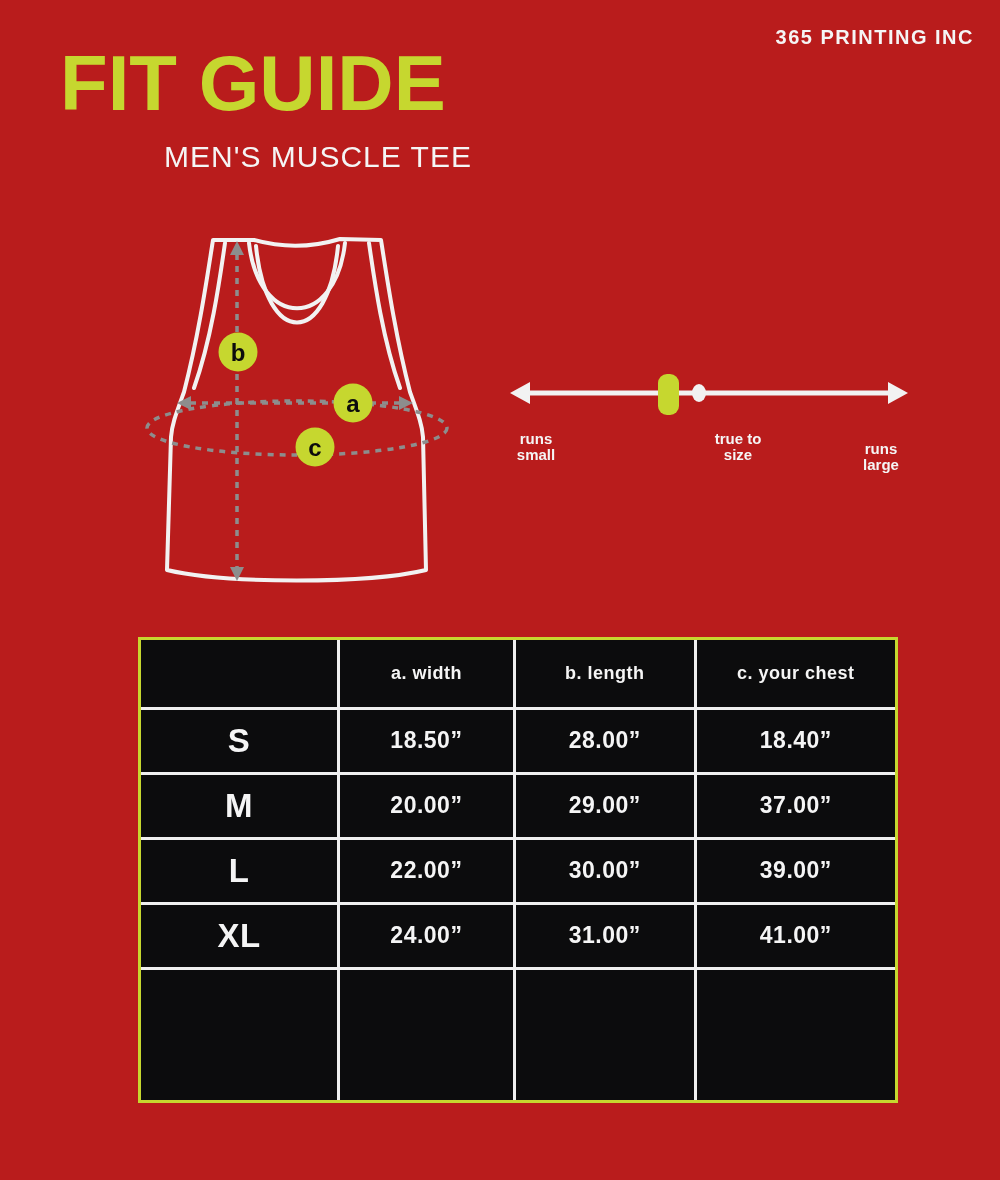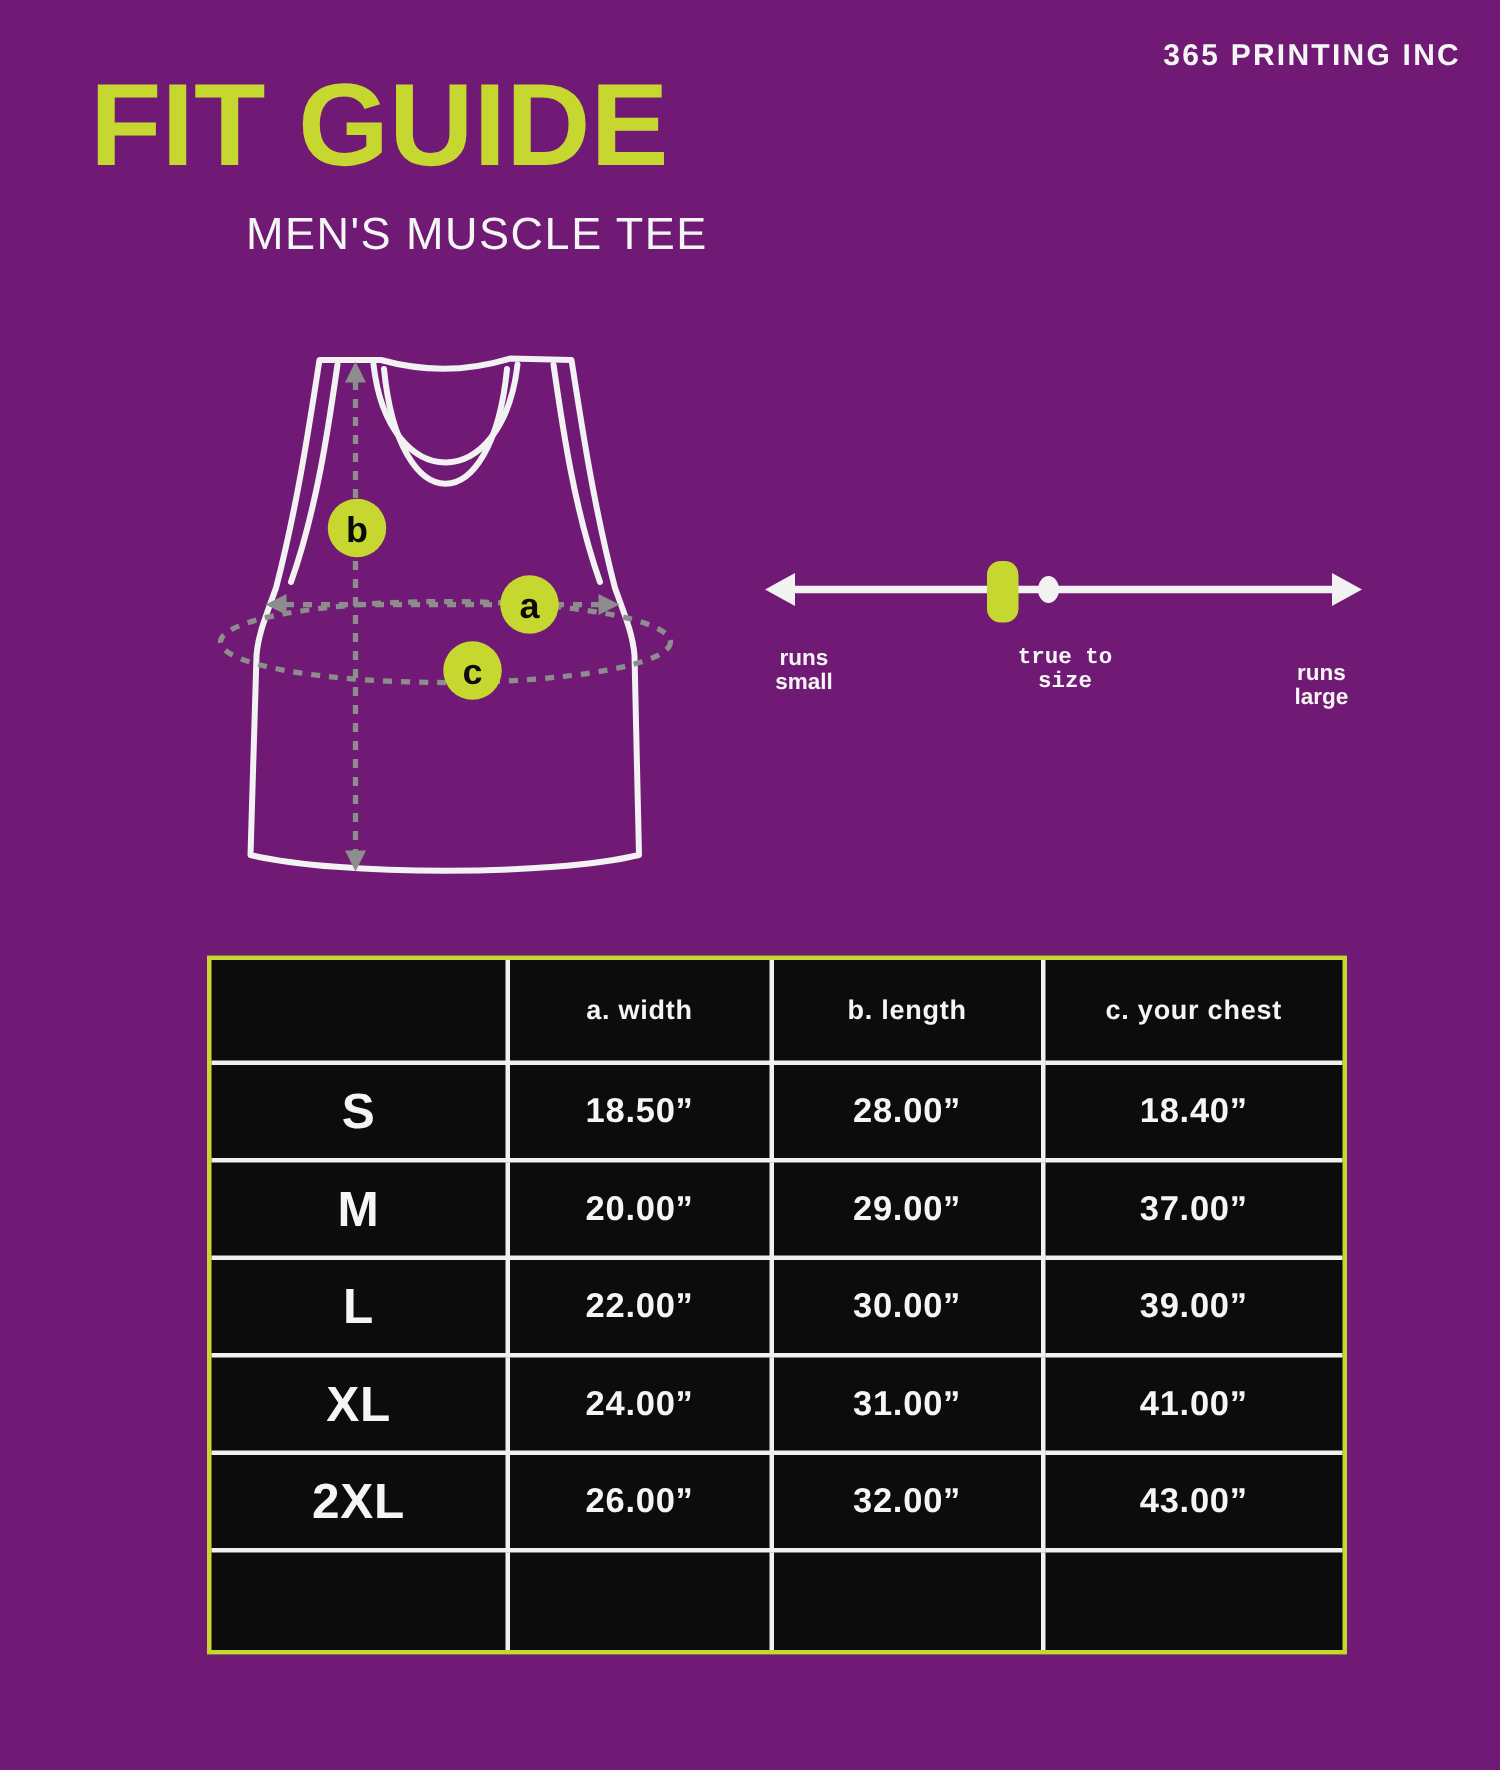--- a/index.html
+++ b/index.html
@@ -1,21 +1,21 @@
 <!DOCTYPE html>
 <html><head>
 <meta charset="utf-8">
 <style>
   html, body { margin: 0; padding: 0; background: #000; }
   * { box-sizing: border-box; }
   .canvas {
     position: relative;
     width: 1000px;
     height: 1180px;
-    background: #701a75;
+    background: #b91c1c;
     font-family: "Liberation Sans", sans-serif;
     color: #f5f5f5;
     overflow: hidden;
   }
   .brand {
     position: absolute;
     top: 26px;
     right: 26px;
     font-size: 20px;
     font-weight: bold;
@@ -61,21 +61,21 @@
   }
   .scale-label {
     position: absolute;
     font-size: 15px;
     font-weight: bold;
     line-height: 16px;
     text-align: center;
     color: #f5f5f5;
   }
   .scale-label.small { left: 508px; top: 431px; width: 56px; }
-  .scale-label.true  { left: 676px; top: 431px; width: 68px; font-family: Liberation Mono, monospace; }
+  .scale-label.true  { left: 704px; top: 431px; width: 68px; }
   .scale-label.large { left: 852px; top: 441px; width: 58px; }
 
   .size-table-wrap {
     position: absolute;
     left: 138px;
     top: 637px;
     width: 760px;
     height: 466px;
     border: 3px solid #c6d72f;
     background: #0c0c0d;
@@ -233,26 +233,20 @@
         <td class="val-cell">22.00”</td>
         <td class="val-cell">30.00”</td>
         <td class="val-cell">39.00”</td>
       </tr>
       <tr class="data-row">
         <td class="size-cell">XL</td>
         <td class="val-cell">24.00”</td>
         <td class="val-cell">31.00”</td>
         <td class="val-cell">41.00”</td>
       </tr>
-      <tr class="data-row">
-        <td class="size-cell">2XL</td>
-        <td class="val-cell">26.00”</td>
-        <td class="val-cell">32.00”</td>
-        <td class="val-cell">43.00”</td>
-      </tr>
       <tr class="empty-row">
         <td></td>
         <td></td>
         <td></td>
         <td></td>
       </tr>
     </tbody>
       </table>
   </div>
 

